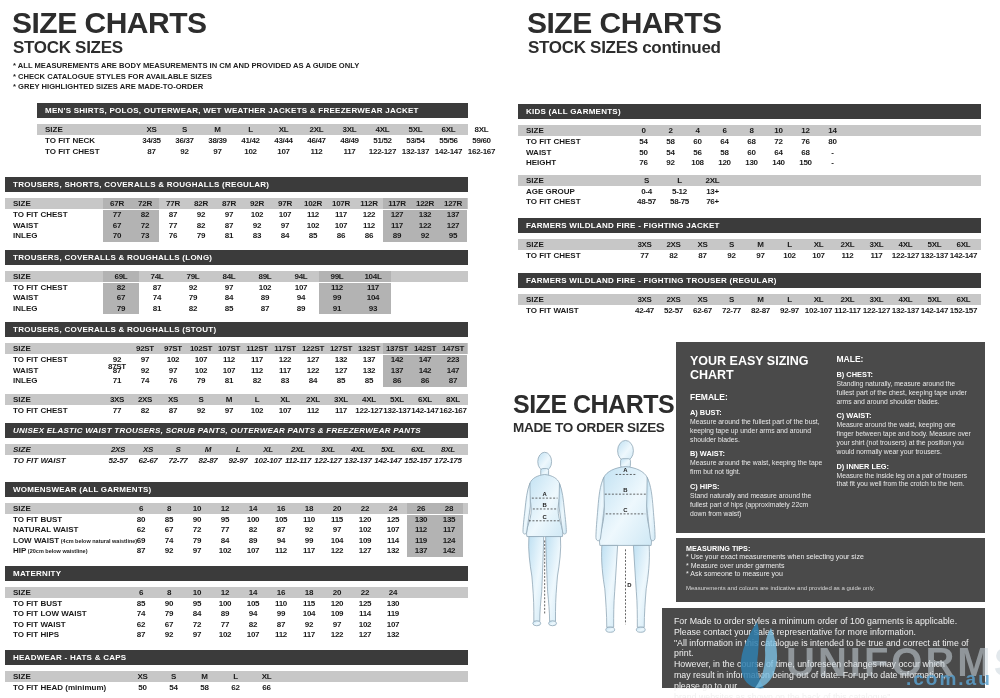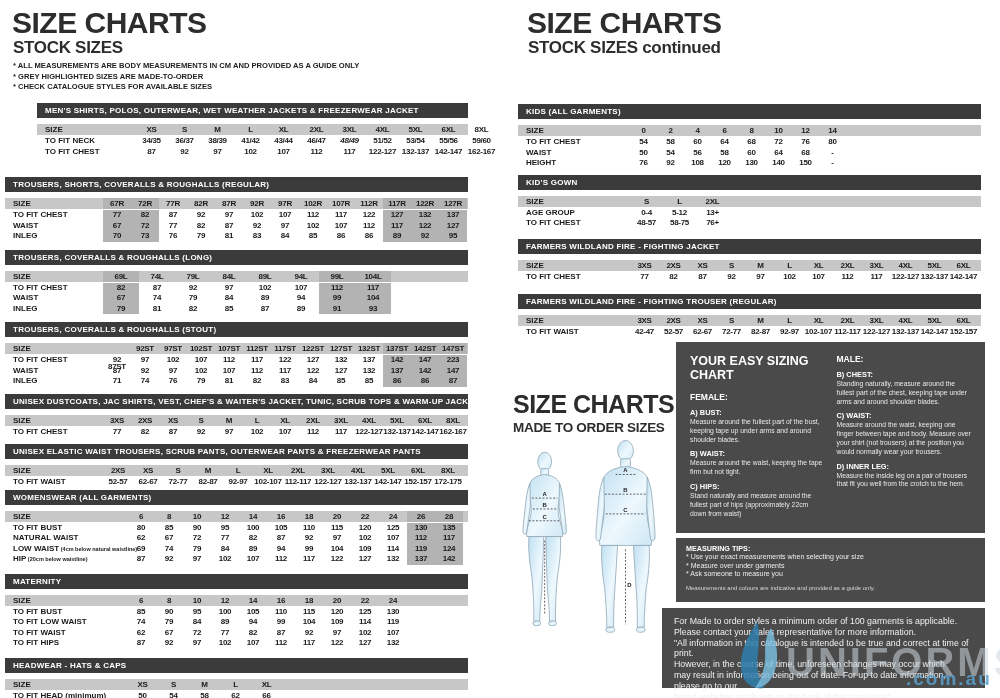--- a/index.html
+++ b/index.html
@@ -56,22 +56,22 @@
   svg text { font-family:"Liberation Sans", sans-serif; }
 </style>
 </head>
 <body>
 
 <div class="page" id="left-page">
   <div class="main-title" style="left:12px; top:6px;">SIZE CHARTS</div>
   <div class="sub-title" style="left:13px; top:38px;">STOCK SIZES</div>
   <div class="notes" style="left:13px; top:61px;" id="left-notes">
       <div>* ALL MEASUREMENTS ARE BODY MEASUREMENTS IN CM AND PROVIDED AS A GUIDE ONLY</div>
+      <div>* CHECK CATALOGUE STYLES FOR AVAILABLE SIZES</div>
       <div>* GREY HIGHLIGHTED SIZES ARE MADE-TO-ORDER</div>
-      <div>* CHECK CATALOGUE STYLES FOR AVAILABLE SIZES</div>
     </div>
   <div class="tables" style="left:5px; top:103px;" id="left-tables">
       <div class="tbl" style="margin-bottom: 20px; margin-left: 32px;">
         <div class="bar">MEN'S SHIRTS, POLOS,  OUTERWEAR, WET WEATHER JACKETS &amp; FREEZERWEAR JACKET</div>
         <div class="trow head">
           <div class="tlabel" style="width: 98px;">SIZE</div>
           <div class="tcell" style="width: 33px;">XS</div>
           <div class="tcell" style="width: 33px;">S</div>
           <div class="tcell" style="width: 33px;">M</div>
           <div class="tcell" style="width: 33px;">L</div>
@@ -84,21 +84,21 @@
           <div class="tcell" style="width: 33px;">8XL</div>
         </div>
         <div class="trow">
           <div class="tlabel" style="width: 98px;">TO FIT NECK</div>
           <div class="tcell" style="width: 33px;">34/35</div>
           <div class="tcell" style="width: 33px;">36/37</div>
           <div class="tcell" style="width: 33px;">38/39</div>
           <div class="tcell" style="width: 33px;">41/42</div>
           <div class="tcell" style="width: 33px;">43/44</div>
           <div class="tcell" style="width: 33px;">46/47</div>
-          <div class="tcell" style="width: 33px; font-style: italic;">48/49</div>
+          <div class="tcell" style="width: 33px;">48/49</div>
           <div class="tcell" style="width: 33px;">51/52</div>
           <div class="tcell" style="width: 33px;">53/54</div>
           <div class="tcell" style="width: 33px;">55/56</div>
           <div class="tcell" style="width: 33px;">59/60</div>
         </div>
         <div class="trow">
           <div class="tlabel" style="width: 98px;">TO FIT CHEST</div>
           <div class="tcell" style="width: 33px;">87</div>
           <div class="tcell" style="width: 33px;">92</div>
           <div class="tcell" style="width: 33px;">97</div>
@@ -287,21 +287,20 @@
           <div class="tcell" style="width: 28px;">83</div>
           <div class="tcell" style="width: 28px;">84</div>
           <div class="tcell" style="width: 28px;">85</div>
           <div class="tcell" style="width: 28px;">85</div>
           <div class="tcell hl" style="width: 28px;">86</div>
           <div class="tcell hl" style="width: 28px;">86</div>
           <div class="tcell hl" style="width: 28px;">87</div>
         </div>
       </div>
       <div class="tbl" style="margin-bottom: 7px;">
-        <div class="bar">UNISEX DUSTCOATS, JAC SHIRTS, VEST, CHEF'S &amp; WAITER'S JACKET, TUNIC, SCRUB TOPS &amp; WARM-UP JACKETS</div>
         <div class="trow head">
           <div class="tlabel" style="width: 98px;">SIZE</div>
           <div class="tcell" style="width: 28px;">3XS</div>
           <div class="tcell" style="width: 28px;">2XS</div>
           <div class="tcell" style="width: 28px;">XS</div>
           <div class="tcell" style="width: 28px;">S</div>
           <div class="tcell" style="width: 28px;">M</div>
           <div class="tcell" style="width: 28px;">L</div>
           <div class="tcell" style="width: 28px;">XL</div>
           <div class="tcell" style="width: 28px;">2XL</div>
@@ -321,21 +320,21 @@
           <div class="tcell" style="width: 28px;">102</div>
           <div class="tcell" style="width: 28px;">107</div>
           <div class="tcell" style="width: 28px;">112</div>
           <div class="tcell" style="width: 28px;">117</div>
           <div class="tcell" style="width: 28px;">122-127</div>
           <div class="tcell" style="width: 28px;">132-137</div>
           <div class="tcell" style="width: 28px;">142-147</div>
           <div class="tcell" style="width: 28px;">162-167</div>
         </div>
       </div>
-      <div class="tbl" style="margin-bottom: 2px;">
+      <div class="tbl" style="margin-bottom: 15px; font-style: italic;">
         <div class="bar">UNISEX ELASTIC WAIST TROUSERS, SCRUB PANTS, OUTERWEAR PANTS &amp; FREEZERWEAR PANTS</div>
         <div class="trow head">
           <div class="tlabel" style="width: 98px;">SIZE</div>
           <div class="tcell" style="width: 30px;">2XS</div>
           <div class="tcell" style="width: 30px;">XS</div>
           <div class="tcell" style="width: 30px;">S</div>
           <div class="tcell" style="width: 30px;">M</div>
           <div class="tcell" style="width: 30px;">L</div>
           <div class="tcell" style="width: 30px;">XL</div>
           <div class="tcell" style="width: 30px;">2XL</div>
@@ -574,21 +573,20 @@
           <div class="tcell" style="width: 27px;">92</div>
           <div class="tcell" style="width: 27px;">108</div>
           <div class="tcell" style="width: 27px;">120</div>
           <div class="tcell" style="width: 27px;">130</div>
           <div class="tcell" style="width: 27px;">140</div>
           <div class="tcell" style="width: 27px;">150</div>
           <div class="tcell" style="width: 27px;">-</div>
         </div>
       </div>
       <div class="tbl" style="margin-bottom: 10px;">
-        <div class="bar">KID'S GOWN</div>
         <div class="trow head">
           <div class="tlabel" style="width: 112px;">SIZE</div>
           <div class="tcell" style="width: 33px;">S</div>
           <div class="tcell" style="width: 33px;">L</div>
           <div class="tcell" style="width: 33px;">2XL</div>
         </div>
         <div class="trow">
           <div class="tlabel" style="width: 112px;">AGE GROUP</div>
           <div class="tcell" style="width: 33px;">0-4</div>
           <div class="tcell" style="width: 33px;">5-12</div>

